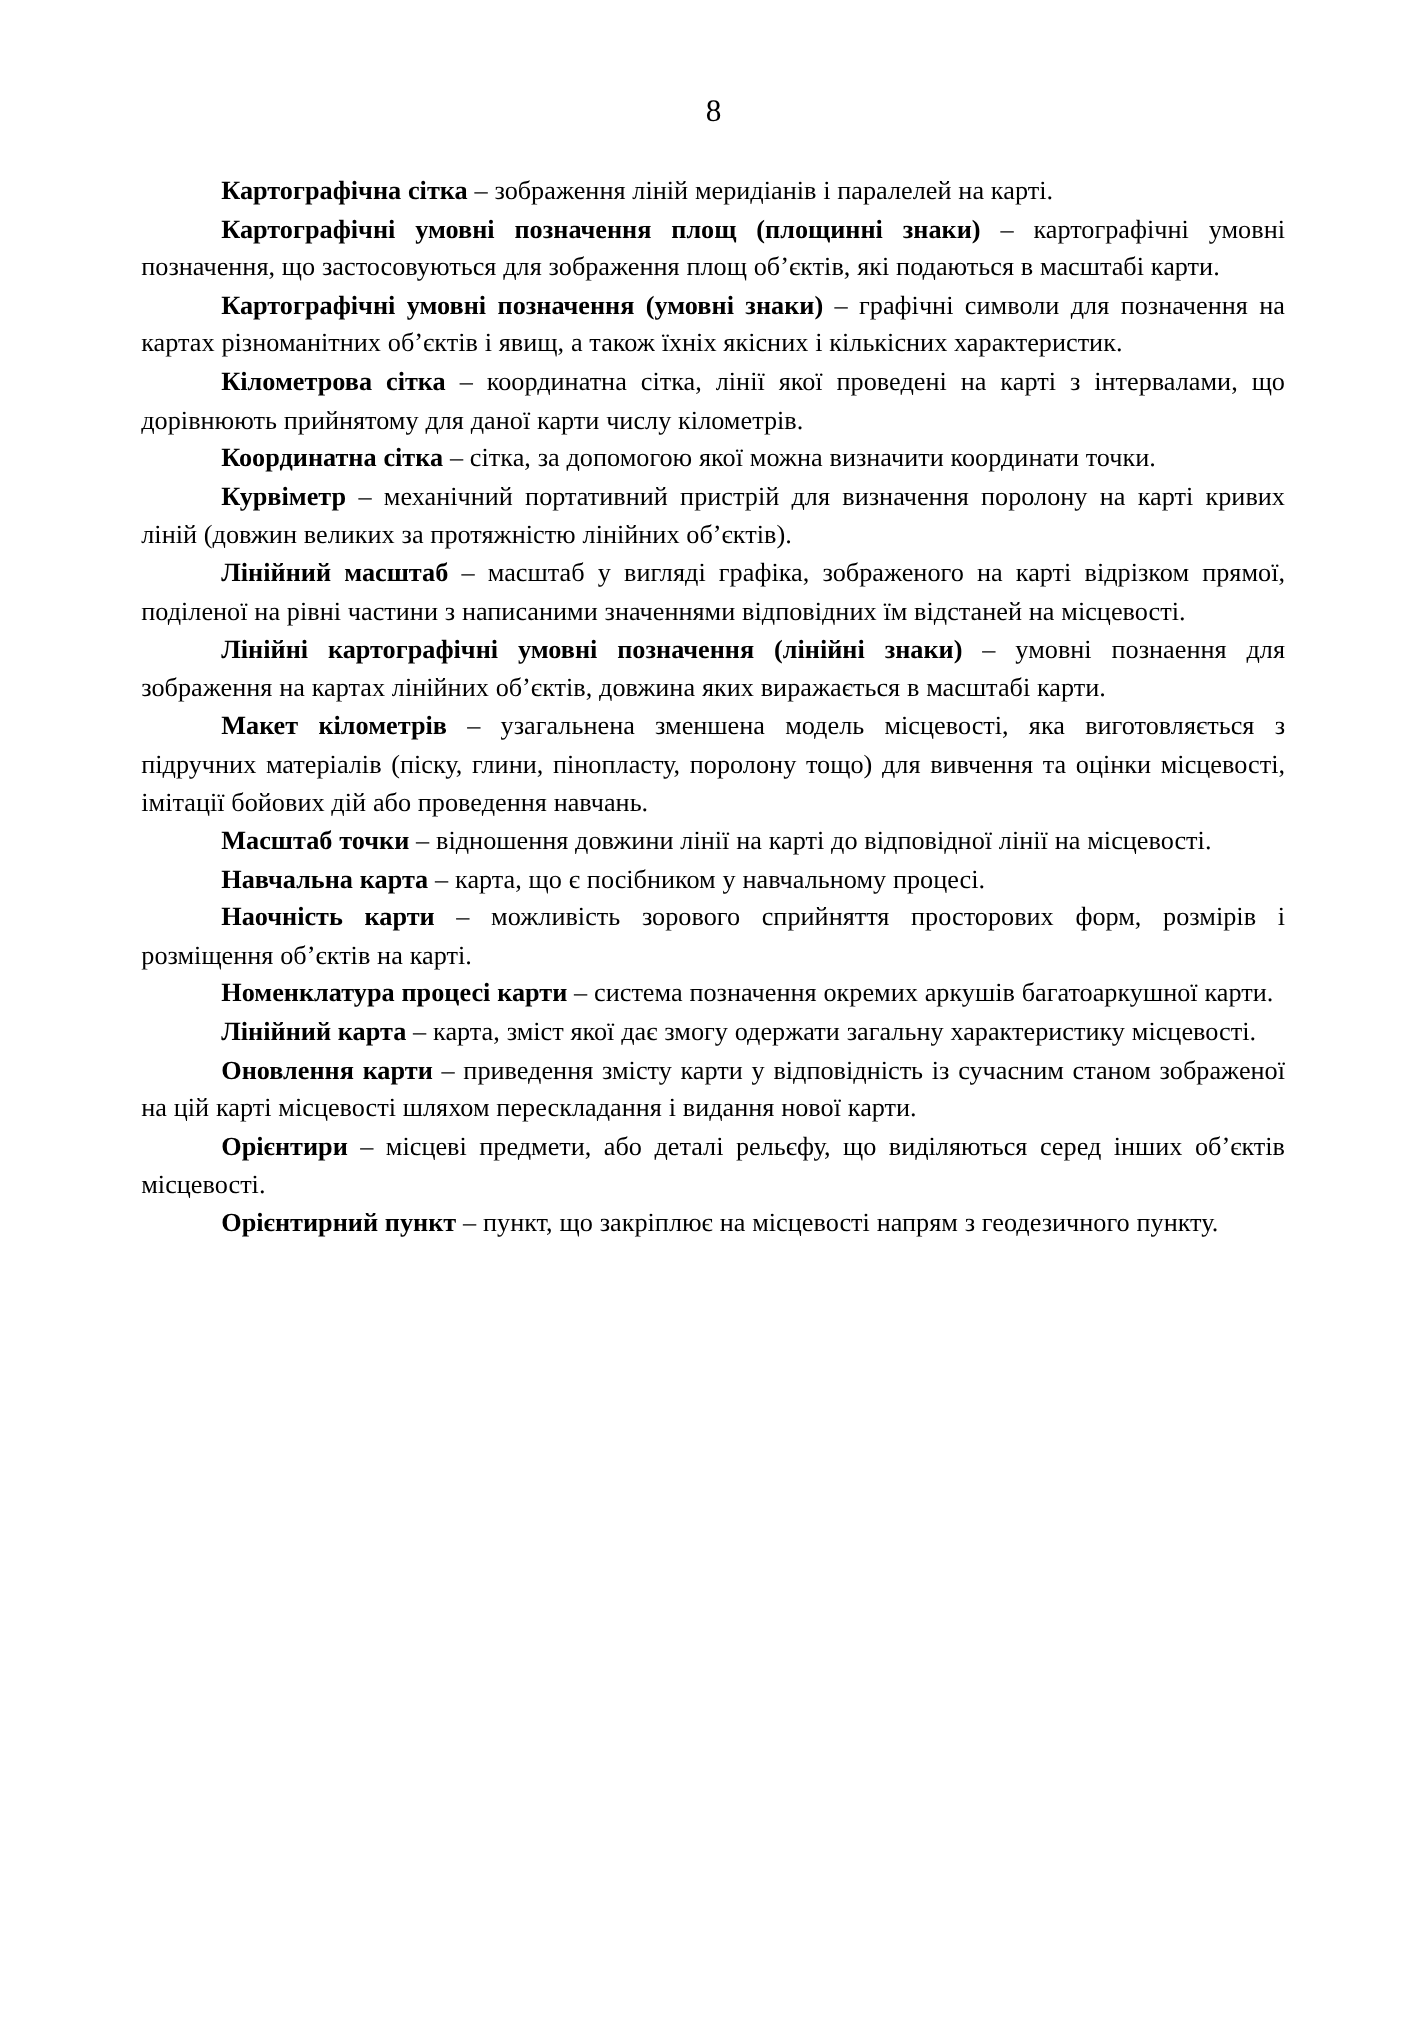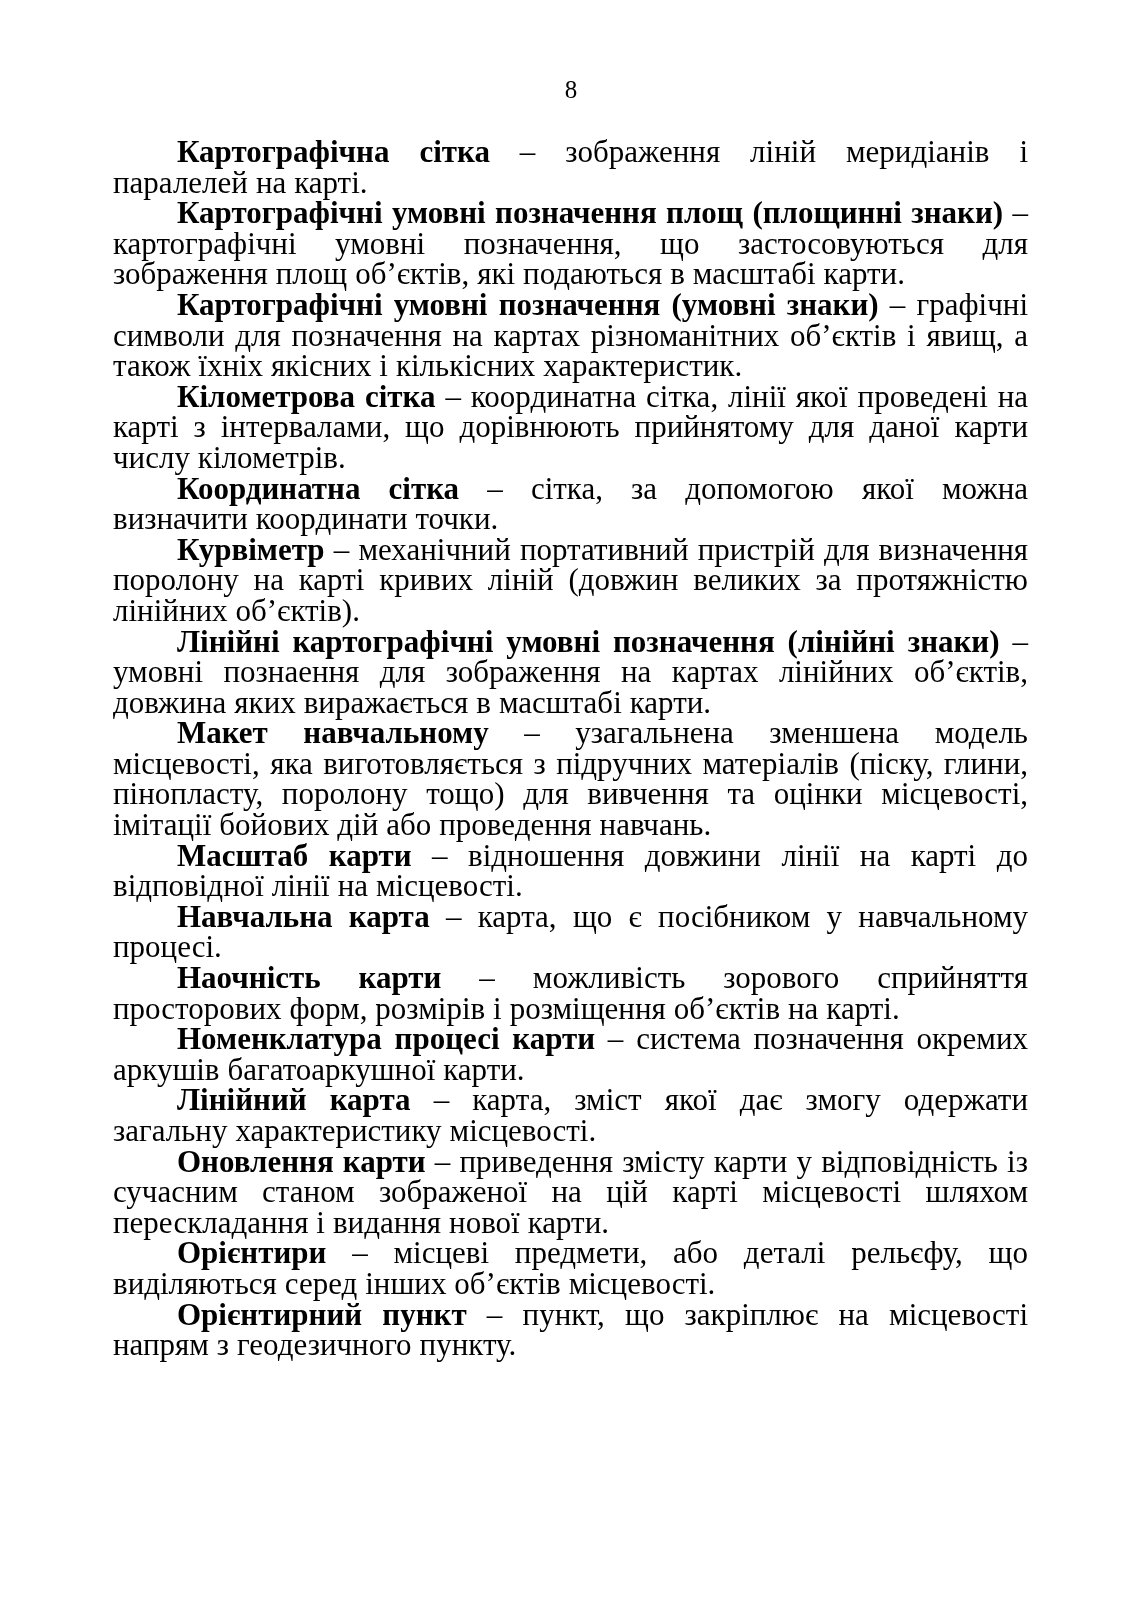--- a/index.html
+++ b/index.html
@@ -28,21 +28,21 @@
     text-align: center;
     font-size: 25px;
     line-height: 30px;
     letter-spacing: 0.2px;
   }
   .body-text {
     position: absolute;
     top: 137px;
     left: 113px;
     width: 915px;
-    font-size: 31px;
+    font-size: 21px;
     line-height: 30.6px;
     text-align: justify;
     text-justify: inter-word;
     hyphens: none;
     word-spacing: 0.2px;
   }
   .entry {
     margin: 0;
     padding: 0;
     text-indent: 64px;
@@ -66,23 +66,24 @@
   <div class="page-number">8</div>
 
   <div class="body-text">
 
   <p class="entry"><span class="term">Картографічна сітка</span><span class="dash"> – </span><span class="definition">зображення ліній меридіанів і паралелей на карті.</span></p>
       <p class="entry"><span class="term">Картографічні умовні позначення площ (площинні знаки)</span><span class="dash"> – </span><span class="definition">картографічні умовні позначення, що застосовуються для зображення площ об’єктів, які подаються в масштабі карти.</span></p>
       <p class="entry"><span class="term">Картографічні умовні позначення (умовні знаки)</span><span class="dash"> – </span><span class="definition">графічні символи для позначення на картах різноманітних об’єктів і явищ, а також їхніх якісних і кількісних характеристик.</span></p>
       <p class="entry"><span class="term">Кілометрова сітка</span><span class="dash"> – </span><span class="definition">координатна сітка, лінії якої проведені на карті з інтервалами, що дорівнюють прийнятому для даної карти числу кілометрів.</span></p>
       <p class="entry"><span class="term">Координатна сітка</span><span class="dash"> – </span><span class="definition">сітка, за допомогою якої можна визначити координати точки.</span></p>
       <p class="entry"><span class="term">Курвіметр</span><span class="dash"> – </span><span class="definition">механічний портативний пристрій для визначення поролону на карті кривих ліній (довжин великих за протяжністю лінійних об’єктів).</span></p>
+      <p class="entry"><span class="term">Лінійний масштаб</span><span class="dash"> – </span><span class="definition">масштаб у вигляді графіка, зображеного на карті відрізком прямої, поділеної на рівні частини з написаними значеннями відповідних їм відстаней на місцевості.</span></p>
       <p class="entry"><span class="term">Лінійні картографічні умовні позначення (лінійні знаки)</span><span class="dash"> – </span><span class="definition">умовні познаення для зображення на картах лінійних об’єктів, довжина яких виражається в масштабі карти.</span></p>
-      <p class="entry"><span class="term">Макет навчальному</span><span class="dash"> – </span><span class="definition">узагальнена зменшена модель місцевості, яка виготовляється з підручних матеріалів (піску, глини, пінопласту, поролону тощо) для вивчення та оцінки місцевості, імітації бойових дій або проведення навчань.</span></p>
-      <p class="entry"><span class="term">Масштаб карти</span><span class="dash"> – </span><span class="definition">відношення довжини лінії на карті до відповідної лінії на місцевості.</span></p>
+      <p class="entry"><span class="term">Макет кілометрів</span><span class="dash"> – </span><span class="definition">узагальнена зменшена модель місцевості, яка виготовляється з підручних матеріалів (піску, глини, пінопласту, поролону тощо) для вивчення та оцінки місцевості, імітації бойових дій або проведення навчань.</span></p>
+      <p class="entry"><span class="term">Масштаб точки</span><span class="dash"> – </span><span class="definition">відношення довжини лінії на карті до відповідної лінії на місцевості.</span></p>
       <p class="entry"><span class="term">Навчальна карта</span><span class="dash"> – </span><span class="definition">карта, що є посібником у навчальному процесі.</span></p>
       <p class="entry"><span class="term">Наочність карти</span><span class="dash"> – </span><span class="definition">можливість зорового сприйняття просторових форм, розмірів і розміщення об’єктів на карті.</span></p>
       <p class="entry"><span class="term">Номенклатура процесі карти</span><span class="dash"> – </span><span class="definition">система позначення окремих аркушів багатоаркушної карти.</span></p>
       <p class="entry"><span class="term">Лінійний карта</span><span class="dash"> – </span><span class="definition">карта, зміст якої дає змогу одержати загальну характеристику місцевості.</span></p>
       <p class="entry"><span class="term">Оновлення карти</span><span class="dash"> – </span><span class="definition">приведення змісту карти у відповідність із сучасним станом зображеної на цій карті місцевості шляхом перескладання і видання нової карти.</span></p>
       <p class="entry"><span class="term">Орієнтири</span><span class="dash"> – </span><span class="definition">місцеві предмети, або деталі рельєфу, що виділяються серед інших об’єктів місцевості.</span></p>
       <p class="entry"><span class="term">Орієнтирний пункт</span><span class="dash"> – </span><span class="definition">пункт, що закріплює на місцевості напрям з геодезичного пункту.</span></p>
     </div>
 
 </div>

